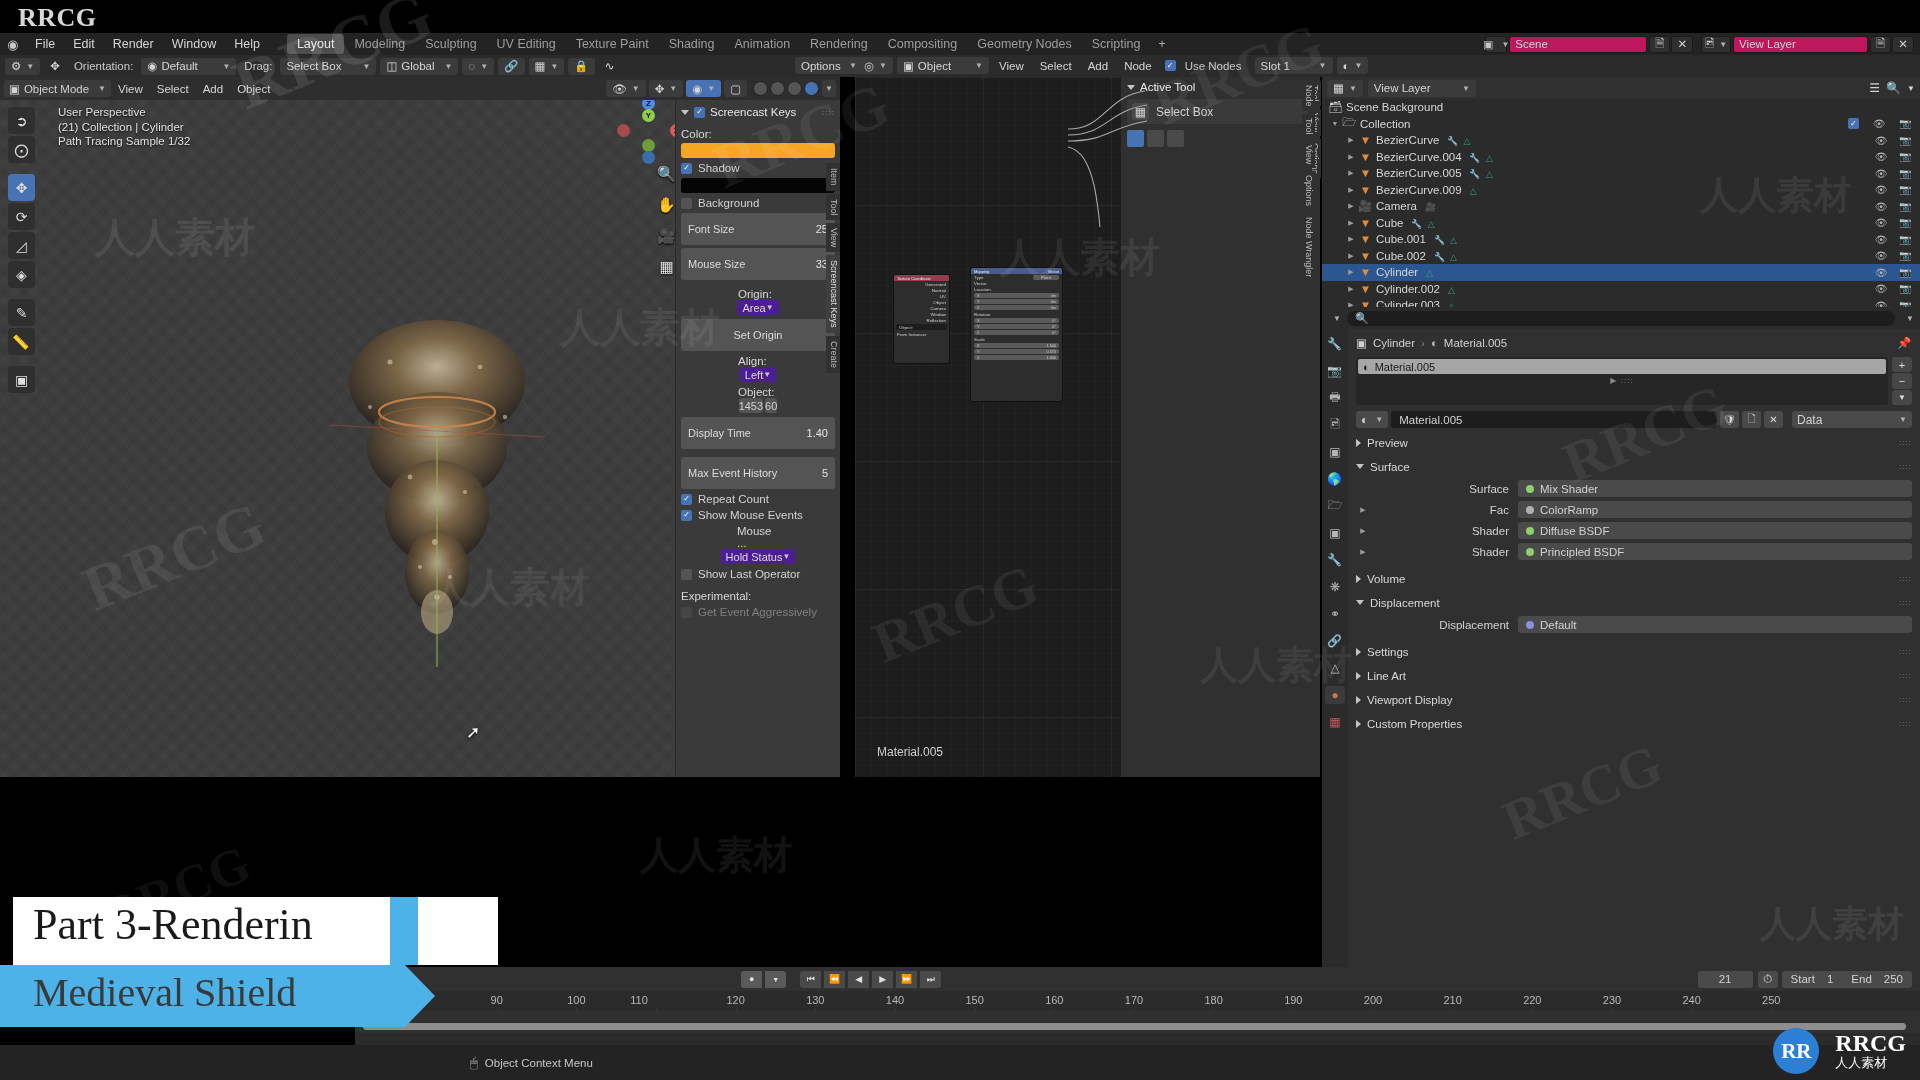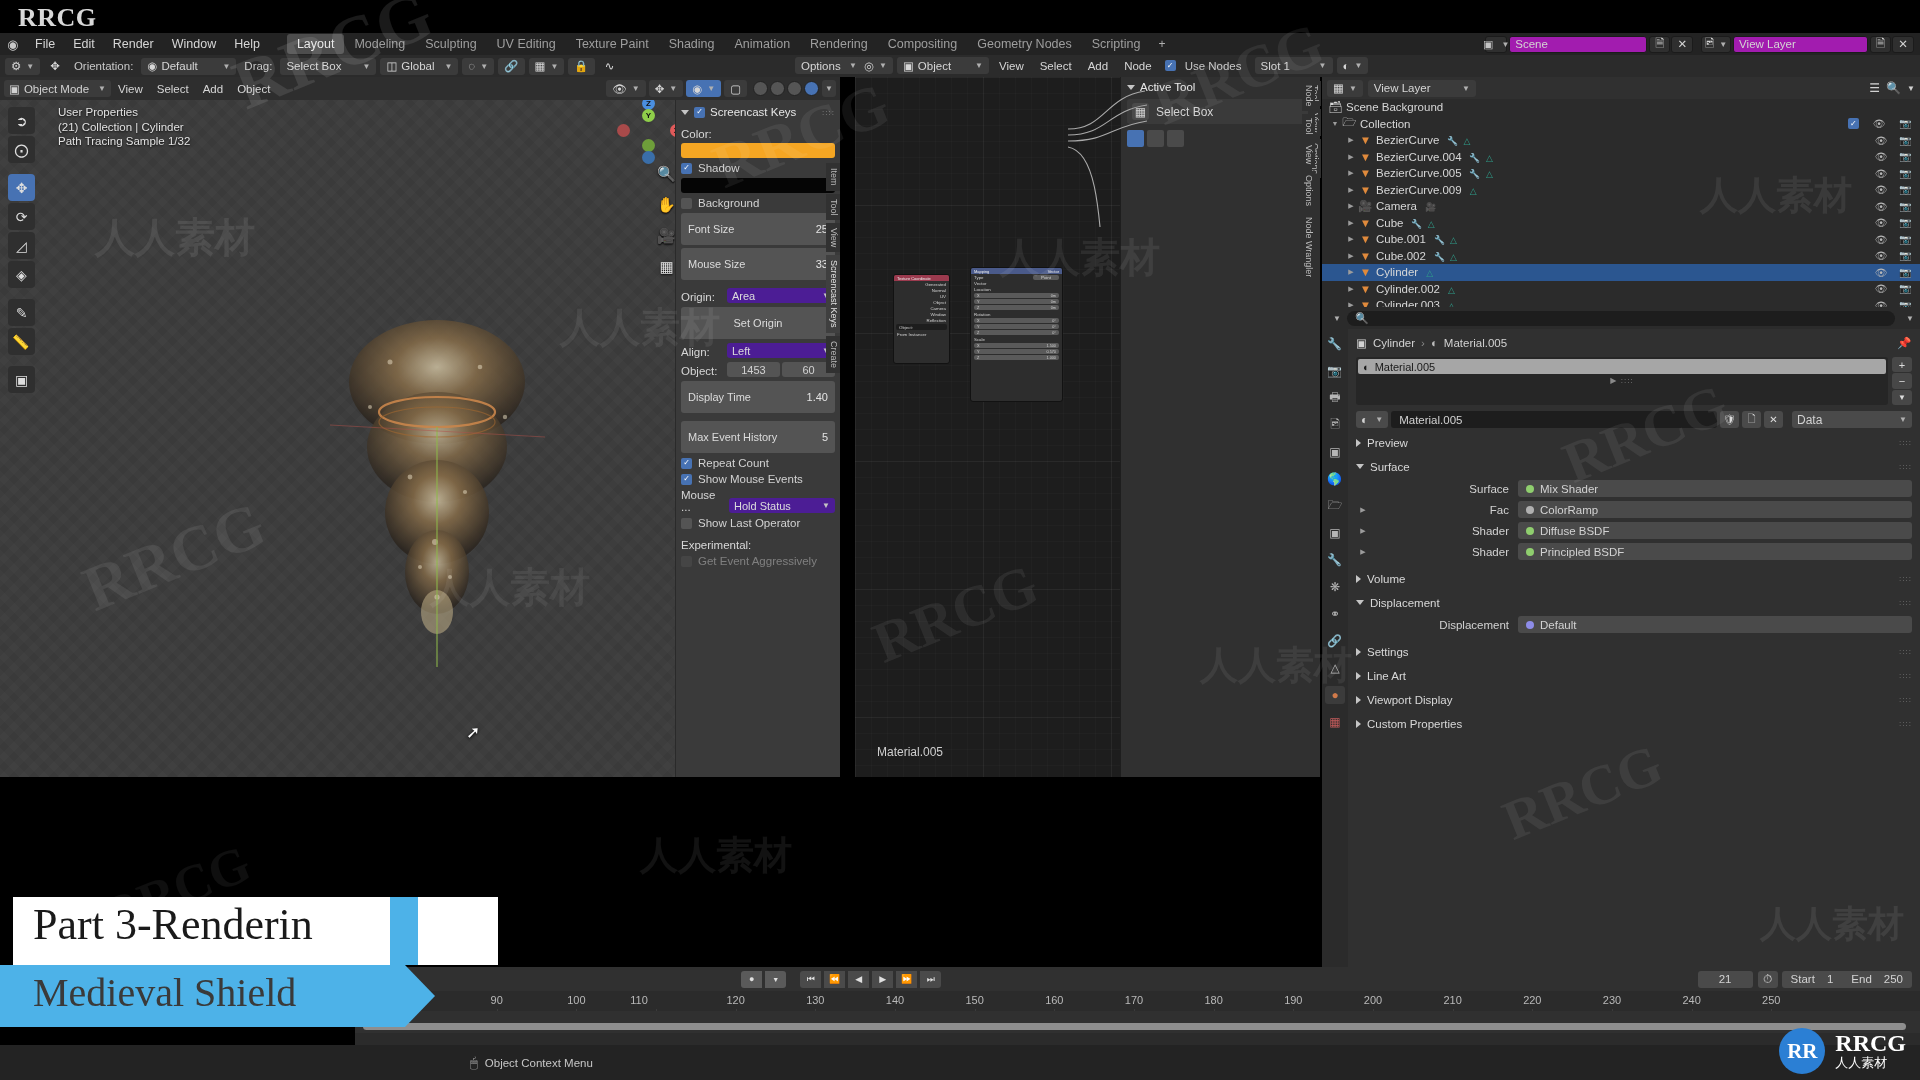--- a/index.html
+++ b/index.html
@@ -13,21 +13,21 @@
   
   #menubar { position:absolute; left:0; top:33px; width:1920px; height:22px; background:#232323; display:flex; align-items:center; }
   #menubar .bicon { width:26px; text-align:center; color:#c8c8c8; font-size:13px; }
   #menubar .mi { padding:2px 9px; color:#d6d6d6; font-size:12.5px; cursor:default;}
   #menubar .wssep { width:18px; }
   #menubar .ws { padding:3px 10px; color:#9e9e9e; font-size:12.5px; border-radius:3px; }
   #menubar .ws.active { background:#4d4d4d; color:#e8e8e8; }
   #menubar .plus { padding:2px 8px; color:#b0b0b0; }
   #menubar .right { margin-left:auto; display:flex; align-items:center; padding-right:6px; }
   .pill { background:#2f2f2f; border:1px solid #1b1b1b; border-radius:3px; height:17px; display:flex; align-items:center; padding:0 5px; font-size:11.5px; color:#d4d4d4;}
-  .pill.dark { background:#a21caf; }
+  .pill.dark { background:#be185d; }
   .sceneicon { color:#c4c4c4; font-size:11px; margin-right:3px;}
 
   
   #toolbar2 { position:absolute; left:0; top:55px; width:1920px; height:22px; background:#2b2b2b; display:flex; align-items:center; }
   #toolbar2 .grp { display:flex; align-items:center; gap:4px; padding:0 5px; }
   .btn { background:#3b3b3b; border-radius:3px; height:17px; display:flex; align-items:center; padding:0 6px; font-size:11.5px; color:#d6d6d6; }
   .btn.flat { background:transparent; }
   .lbl { font-size:11.5px; color:#c8c8c8; padding:0 4px;}
   .chev { font-size:8px; color:#b0b0b0; margin-left:5px; }
 
@@ -79,21 +79,21 @@
   .grip { margin-left:auto; color:#8c8c8c; font-size:8px; letter-spacing:1px;}
   #scpanel .row { margin-top:4px; }
   #scpanel .txt { font-size:11.5px; color:#d8d8d8; }
   .colorbar { height:15px; border-radius:3px; background:#f5a623; }
   .colorbar.black { background:#050505; }
   .field { height:32px; border-radius:3px; background:#545454; display:flex; align-items:center; justify-content:space-between; padding:0 7px; font-size:11px; color:#dcdcdc; }
   .field .v { color:#e4e4e4;}
   .select { height:15px; border-radius:3px; background:#4c1d95; display:flex; align-items:center; padding:0 5px; font-size:11px; color:#dcdcdc; }
   .select .cv { margin-left:auto; font-size:8px; color:#c4c4c4;}
   .cbrow { display:flex; align-items:center; gap:6px; margin-top:4px; font-size:11.5px;}
-  .lrow { display:flex; align-items:flex-end; gap:6px; margin-top:4px;}
+  .lrow { display:flex; align-items:center; margin-top:4px;flex-direction:column;}
   .lrow .lab { width:40px; font-size:11.5px; color:#d6d6d6;}
   .lrow .body { flex:1; display:flex; gap:2px;}
   .num { flex:1; height:15px; border-radius:3px; background:#545454; display:flex; align-items:center; justify-content:center; font-size:11px; }
 
   
   #shader { position:absolute; left:855px; top:77px; width:460px; height:700px; background:#1d1d1d; overflow:hidden;}
   #shbg { position:absolute; inset:0;
      background-image:
        linear-gradient(to right, rgba(255,255,255,.035) 1px, transparent 1px),
        linear-gradient(to bottom, rgba(255,255,255,.035) 1px, transparent 1px),
@@ -182,21 +182,21 @@
   #banner .t1 { position:absolute; left:33px; top:2px; font-family:"Liberation Serif", serif; font-size:44px; color:#1a1a1a;}
   #banner .b2 { position:absolute; left:0px; top:68px; width:405px; height:62px; background:#4db2e8;}
   #banner .b2arrow { position:absolute; left:405px; top:68px; width:0;height:0;border-top:31px solid transparent;border-bottom:31px solid transparent;border-left:30px solid #4db2e8;}
   #banner .t2 { position:absolute; left:33px; top:72px; font-family:"Liberation Serif", serif; font-size:40px; color:#3a3a3a;}
   #banner .accent { position:absolute; left:390px; top:0px; width:28px; height:68px; background:#4db2e8;}
 
   
   .wm { position:absolute; color:rgba(255,255,255,0.07); font-family:"Liberation Serif", serif; pointer-events:none; user-select:none; z-index:30; font-weight:bold;}
 
   
-  #rrlogo { position:absolute; right:14px; bottom:6px; z-index:45; display:flex; align-items:center; gap:10px;}
+  #rrlogo { position:absolute; right:14px; bottom:6px; z-index:45; display:flex; align-items:center; gap:16px;}
   #rrlogo .circ { width:46px;height:46px;border-radius:50%;background:#2b7fd4;display:flex;align-items:center;justify-content:center;color:#fff;font-family:"Liberation Serif",serif; font-size:21px; font-weight:bold;}
   #rrlogo .tx1 { color:#fff; font-family:"Liberation Serif",serif; font-size:24px; font-weight:bold; line-height:23px;}
   #rrlogo .tx2 { color:#fff; font-size:13px; line-height:15px;}
 
   #cursor { position:absolute; left:466px; top:645px; z-index:20; color:#fff; font-size:17px; text-shadow:0 1px 3px #000;}
 </style>
 </head>
 <body>
 
 <div id="brandbar">
@@ -357,21 +357,21 @@
         <span class="shadeball"></span>
         <span class="shadeball sel"></span>
       </div>
       <div class="btn" style="padding:0 3px">
           <span class="chev" style="margin:0">▼</span>
         </div>
     </div>
   </div>
 
   <div id="vpinfo">
-    <div>User Properties</div>
+    <div>User Perspective</div>
     <div>(21) Collection | Cylinder</div>
     <div>Path Tracing Sample 1/32</div>
   </div>
 
   <div id="vptools">
     <div class="t">➲</div>
     <div class="t">⨀</div>
     <div class="gap"></div>
     <div class="t sel">✥</div>
     <div class="t">⟳</div>

